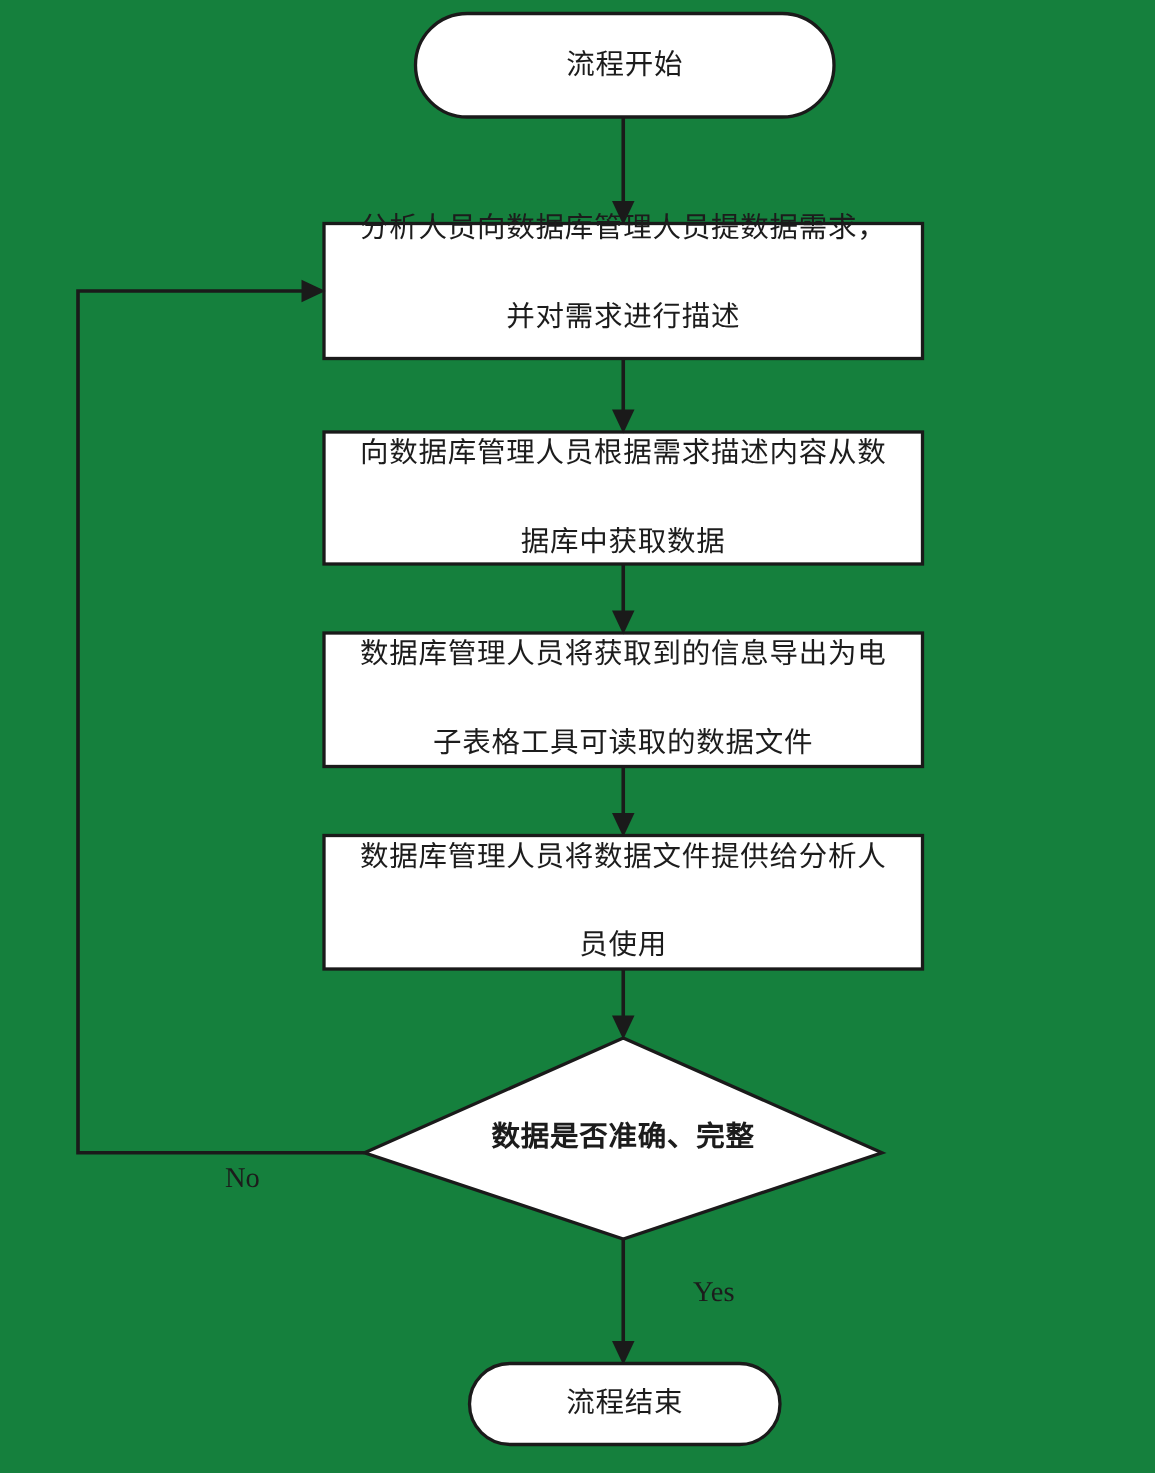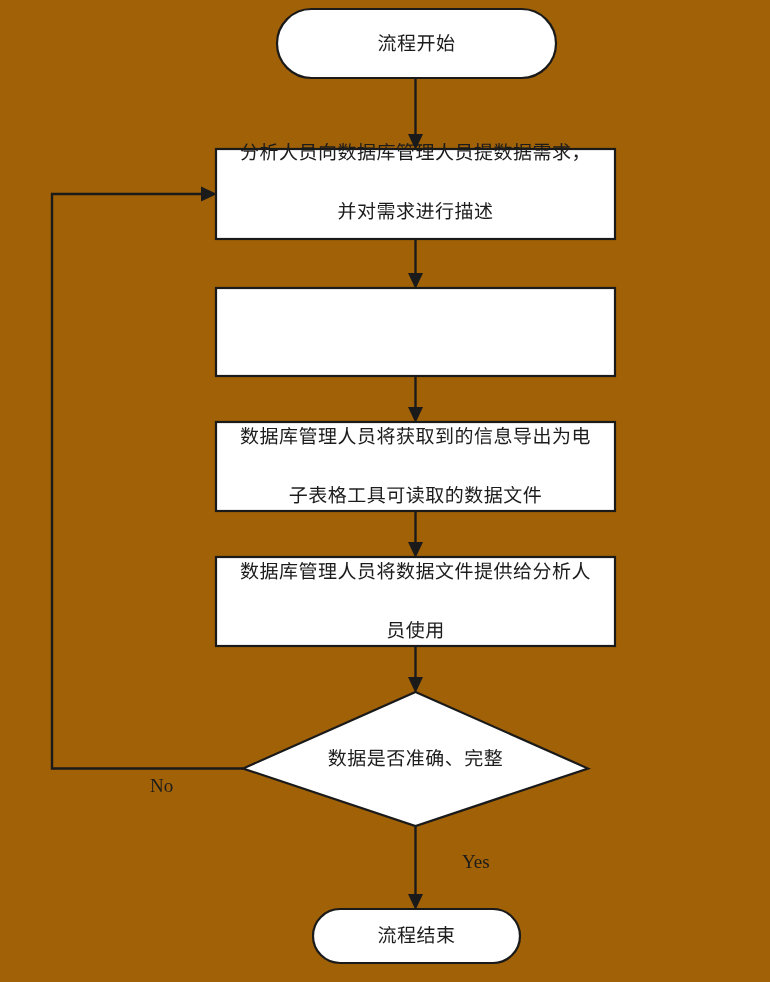--- a/index.html
+++ b/index.html
@@ -8,21 +8,21 @@
     padding: 0;
     background: #ffffff;
   }
   body {
     font-family: "Liberation Sans", "DejaVu Sans", sans-serif;
   }
   #canvas {
     position: relative;
     width: 770px;
     height: 982px;
-    background: #a16207;
+    background: #15803d;
     overflow: hidden;
   }
   #flow-svg {
     position: absolute;
     left: 0;
     top: 0;
     width: 770px;
     height: 982px;
   }
   .node-shape {
@@ -124,36 +124,42 @@
     <span>流程开始</span>
   </div>
 
   <div class="node-label" style="left:224px; top:149px; width:383px; height:66px;font-family:Liberation Serif, serif;">
     <span>
       <span>分析人员向数据库管理人员提数据需求，</span><br>
       <span>并对需求进行描述</span>
     </span>
   </div>
 
+  <div class="node-label" style="left:224px; top:288px; width:383px; height:88px;">
+    <span>
+      <span>向数据库管理人员根据需求描述内容从数</span><br>
+      <span>据库中获取数据</span>
+    </span>
+  </div>
 
   <div class="node-label" style="left:224px; top:422px; width:383px; height:89px;justify-content:flex-end;">
     <span>
       <span>数据库管理人员将获取到的信息导出为电</span><br>
       <span>子表格工具可读取的数据文件</span>
     </span>
   </div>
 
   <div class="node-label" style="left:224px; top:557px; width:383px; height:89px;">
     <span>
       <span>数据库管理人员将数据文件提供给分析人</span><br>
       <span>员使用</span>
     </span>
   </div>
 
-  <div class="node-label" style="left:253px; top:692px; width:325px; height:134px;">
+  <div class="node-label" style="left:253px; top:692px; width:325px; height:134px;font-weight:bold;">
     <span>数据是否准确、完整</span>
   </div>
 
   <div class="node-label terminal-label" style="left:313px; top:909px; width:207px; height:54px;">
     <span>流程结束</span>
   </div>
 
   <div class="edge-label" style="left:150px; top:775px;">No</div>
 
   <div class="edge-label" style="left:462px; top:851px;">Yes</div>

